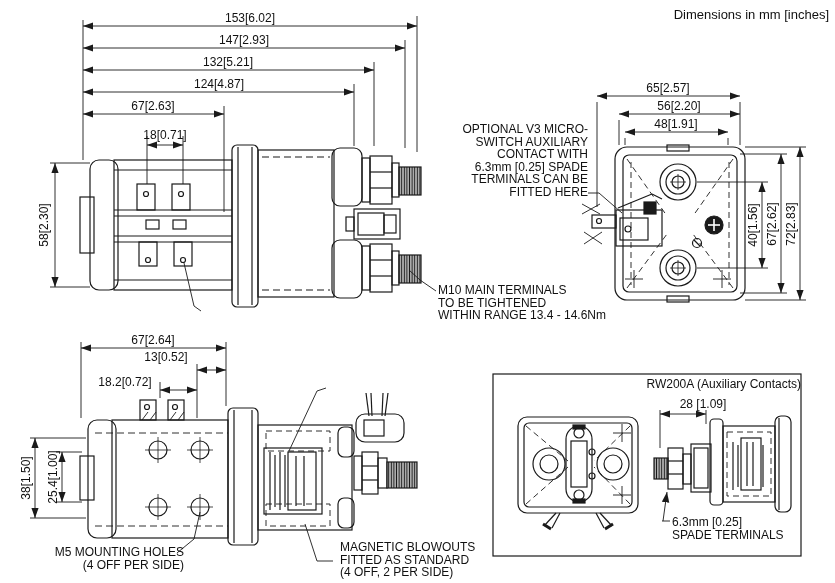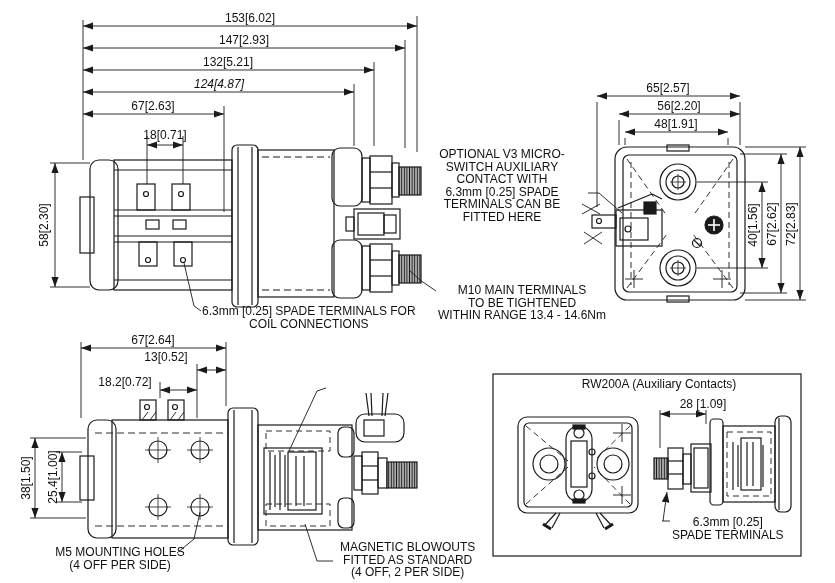--- a/index.html
+++ b/index.html
@@ -2,23 +2,23 @@
 <html><head>
 <meta charset="utf-8">
 <style>
   html,body{margin:0;padding:0;background:#fff;width:835px;height:583px;overflow:hidden;}
   #stage{position:relative;width:835px;height:583px;background:#fff;
          font-family:"Liberation Sans", sans-serif;color:#111;}
   svg{position:absolute;left:0;top:0;}
   .lbl{position:absolute;font-size:12px;color:#111;}
   .dimc{white-space:nowrap;transform:translateX(-50%);}
   .rot{white-space:nowrap;transform:translate(-50%,-50%) rotate(-90deg);}
-  .pre{white-space:pre-line;line-height:12.5px;text-align:center;}
-  .right{margin-top:25px;}
-  .center{text-align:center;margin-left:12px;}
+  .pre{white-space:pre-line;line-height:12.5px;}
+  .right{text-align:right;}
+  .center{text-align:right;}
   .note{font-size:13px;}
 </style>
 </head>
 <body>
 
 <div id="stage">
 
 <svg width="835" height="583" viewBox="0 0 835 583">
   <defs>
     <marker id="ar" viewBox="0 0 10 8" refX="9.5" refY="4" markerWidth="11" markerHeight="9" orient="auto-start-reverse" markerUnits="userSpaceOnUse">
@@ -345,25 +345,26 @@
   <g stroke="#1a1a1a" stroke-width="0.9" fill="none">
     <polyline points="201,311 194,306 184,263"></polyline>
     <polyline points="436,291 420,280 409,270"></polyline>
     <polyline points="588,193 599,193 622,213"></polyline>
     <polyline points="326,388 317,391 289,451"></polyline>
     <polyline points="177,553 194,539 200,512"></polyline>
     <polyline points="333,561 317,561 305,524"></polyline>
   </g>
 </svg>
 
+<div class="lbl note" style="right:6px;top:7px;">Dimensions in mm [inches]</div>
 
 <div class="lbl dimc" style="left:250px;top:11px;">153[6.02]</div>
 <div class="lbl dimc" style="left:244px;top:33px;">147[2.93]</div>
 <div class="lbl dimc" style="left:228px;top:55px;">132[5.21]</div>
-<div class="lbl dimc" style="left:219px;top:77px;font-style:italic;">124[4.87]</div>
+<div class="lbl dimc" style="left:219px;top:77px;">124[4.87]</div>
 <div class="lbl dimc" style="left:153px;top:99px;">67[2.63]</div>
 <div class="lbl dimc" style="left:165px;top:128px;">18[0.71]</div>
 <div class="lbl rot" style="left:44px;top:225px;">58[2.30]</div>
 
 <div class="lbl dimc" style="left:668px;top:81px;">65[2.57]</div>
 <div class="lbl dimc" style="left:679px;top:99px;">56[2.20]</div>
 <div class="lbl dimc" style="left:676px;top:117px;">48[1.91]</div>
 <div class="lbl rot" style="left:753px;top:225px;">40[1.56]</div>
 <div class="lbl rot" style="left:772px;top:224px;">67[2.62]</div>
 <div class="lbl rot" style="left:791px;top:224px;">72[2.83]</div>
@@ -379,22 +380,20 @@
 
 <div class="lbl pre right" style="left:416px;top:123px;width:172px;">OPTIONAL V3 MICRO-
 SWITCH AUXILIARY
 CONTACT WITH
 6.3mm [0.25] SPADE
 TERMINALS CAN BE
 FITTED HERE</div>
 <div class="lbl pre" style="left:438px;top:284px;">M10 MAIN TERMINALS
 TO BE TIGHTENED
 WITHIN RANGE 13.4 - 14.6Nm</div>
-<div class="lbl pre" style="left:202px;top:305px;">6.3mm [0.25] SPADE TERMINALS FOR
-COIL CONNECTIONS</div>
 <div class="lbl pre center" style="left:32px;top:546px;width:152px;">M5 MOUNTING HOLES
 (4 OFF PER SIDE)</div>
 <div class="lbl pre" style="left:340px;top:541px;">MAGNETIC BLOWOUTS
 FITTED AS STANDARD
 (4 OFF, 2 PER SIDE)</div>
 <div class="lbl pre" style="left:672px;top:516px;">6.3mm [0.25]
 SPADE TERMINALS</div>
 
 </div>
 

